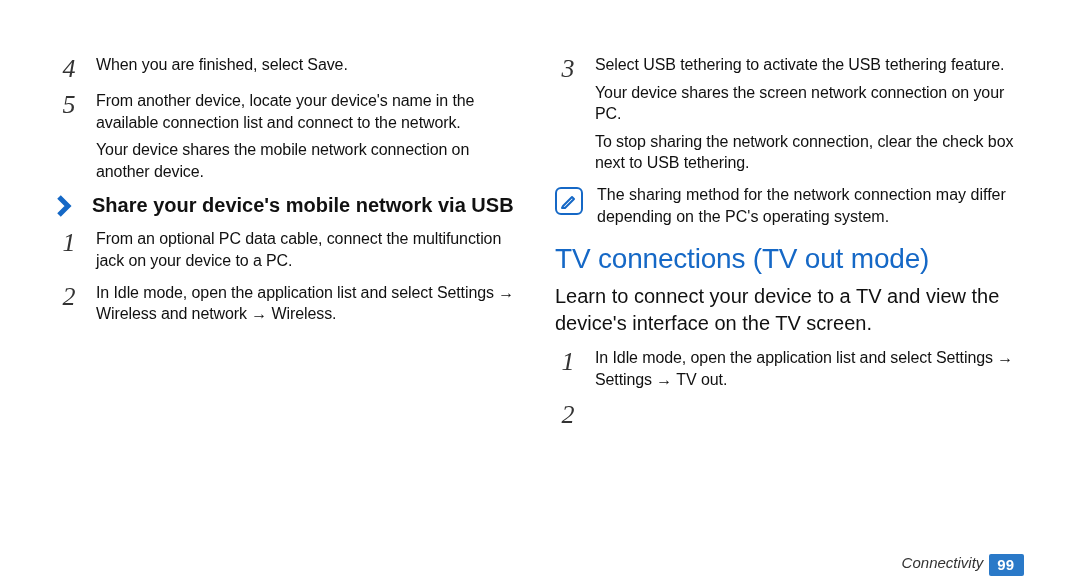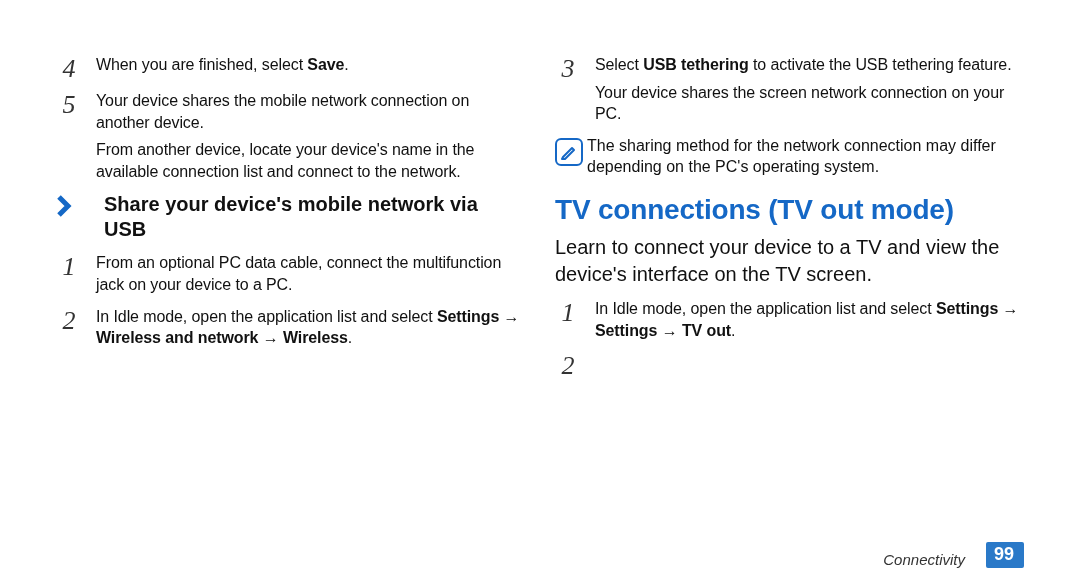--- a/index.html
+++ b/index.html
@@ -57,42 +57,42 @@
   .step-body {
     font-size: 16px;
     line-height: 1.35;
     letter-spacing: -0.1px;
   }
   .step-body p { margin: 0 0 6px; }
   .step-body p:last-child { margin-bottom: 0; }
 
   .subhead {
     display: flex;
-    align-items: flex-start;
-    gap: 28px;
+    align-items: flex-end;
+    gap: 16px;
     margin: 1px 0 10px;
   }
   .chevron {
     flex-shrink: 0;
     width: 20px; height: 26px;
     position: relative;
     top: 2px;
   }
   .chevron svg { display:block; }
   .subhead h3 {
     margin: 0;
     font-size: 20px;
     font-weight: 700;
     line-height: 1.25;
   }
 
   .notebox {
     display: flex;
     align-items: flex-start;
-    gap: 4px;
+    gap: 14px;
     margin: 10px 0 16px;
   }
   .note-icon {
     width: 28px; height: 28px;
     border: 2px solid #1568c6;
     border-radius: 6px;
     display: flex;
     align-items: center;
     justify-content: center;
     flex-shrink: 0;
@@ -102,72 +102,72 @@
   .note-icon svg { display:block; }
   .note-body {
     font-size: 16px;
     line-height: 1.35;
   }
   .note-body p { margin: 0; }
 
   h2.section-title {
     margin: 14px 0 8px;
     color: var(--blue);
-    font-weight: 700;
+    font-weight: 400;
     font-size: 28px;
     letter-spacing: -0.2px;
   }
   .section-intro {
     font-size: 20px;
     line-height: 1.35;
     margin: 0 0 10px;
   }
 
   .footer {
     position: absolute;
-    bottom: 18px;
+    bottom: 10px;
     right: var(--page-pad-x);
     display: flex;
-    align-items: flex-end;
-    gap: 21px;
+    align-items: flex-start;
+    gap: 6px;
     font-style: italic;
     font-size: 15px;
     color: #333;
   }
   .page-badge {
     font-style: normal;
     background: var(--pagebar);
     color: #fff;
     font-weight: 600;
-    font-size: 18px;
+    font-size: 15px;
     padding: 2px 10px 3px 8px;
     border-radius: 2px;
   }
 
-  b, strong { font-weight: 700; }
+  b, strong { font-weight: 400; }
 </style>
 </head>
 <body>
 
 <div class="page">
 
   <div class="col">
 
     <div class="steps">
         <div class="step">
           <div class="step-num">4</div>
           <div class="step-body">
             <p>When you are finished, select <strong>Save</strong>.</p>
           </div>
         </div>
         <div class="step">
           <div class="step-num">5</div>
           <div class="step-body">
+            <p>From another device, locate your device's name in the available connection list and connect to the network.</p>
             <p>Your device shares the mobile network connection on another device.</p>
-            <p>From another device, locate your device's name in the available connection list and connect to the network.</p>
           </div>
         </div>
       </div>
 
     <div class="subhead">
       <span class="chevron">
         <svg width="18" height="24" viewBox="0 0 18 24">
           <path d="M3 3 L12 12 L3 21" fill="none" stroke="#1568c6" stroke-width="5" stroke-linecap="butt" stroke-linejoin="miter"></path>
         </svg>
       </span>
@@ -192,20 +192,21 @@
   </div>
 
   <div class="col">
 
     <div class="steps">
         <div class="step">
           <div class="step-num">3</div>
           <div class="step-body">
             <p>Select <strong>USB tethering</strong> to activate the USB tethering feature.</p>
             <p>Your device shares the screen network connection on your PC.</p>
+            <p>To stop sharing the network connection, clear the check box next to <strong>USB tethering</strong>.</p>
           </div>
         </div>
       </div>
 
     <div class="notebox">
       <span class="note-icon">
         <svg width="18" height="18" viewBox="0 0 18 18">
           <path d="M3 14 L12 5 L14 7 L5 16 L2 16 Z" fill="none" stroke="#1568c6" stroke-width="2" stroke-linejoin="round"></path>
           <path d="M2.5 15.5 L5 16" stroke="#1568c6" stroke-width="2"></path>
         </svg>

